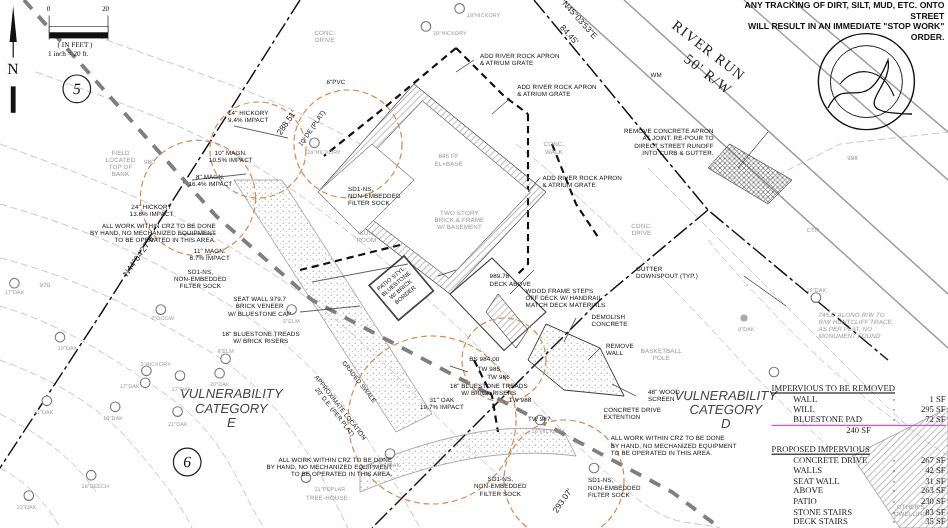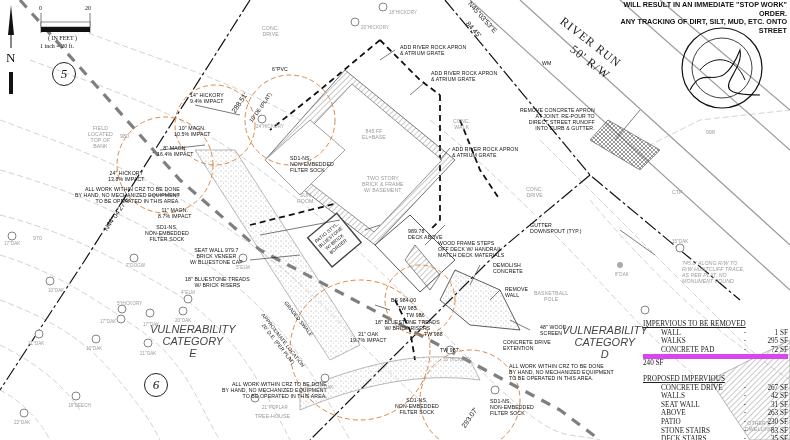--- a/index.html
+++ b/index.html
@@ -13,21 +13,21 @@
   .street{position:absolute;font-family:"Liberation Serif",serif;font-size:12px;color:#222;transform-origin:left top;letter-spacing:1px;}
   .vuln{position:absolute;font-family:"Liberation Sans",sans-serif;font-style:italic;font-size:11px;line-height:12px;color:#444;text-align:center;}
   .scale-txt{position:absolute;font-size:6px;font-family:"Liberation Serif",serif;}
   .sheet{position:absolute;width:22px;height:22px;border:1px solid #222;border-radius:50%;font-family:"Liberation Serif",serif;font-style:italic;font-size:13px;text-align:center;line-height:22px;}
   .table{position:absolute;left:643px;top:320px;width:145px;font-family:Liberation Serif, serif;font-size:7.2px;line-height:8.6px;color:#222;}
   .table .hdr{text-decoration:underline;}
   .table .row{display:flex;}
   .table .row .n{flex:1;padding-left:18px;}
   .table .row .d{width:26px;text-align:center;}
   .table .row .v{width:30px;text-align:right;}
-  .table .tot{border-top:5px solid #d946ef;text-align:left;}
+  .table .tot{border-top:1px solid #d946ef;text-align:center;}
   .table .gap{height:7px;}
   .table .fin{border-top:1px solid #333;}
   .bearing{position:absolute;font-size:7px;font-family:"Liberation Sans",sans-serif;transform-origin:left top;color:#222;}
 </style>
 </head>
 <body>
 
 <svg class="plan" width="790" height="440" viewBox="0 0 790 440">
   <defs>
     <pattern id="hatch" width="4" height="4" patternUnits="userSpaceOnUse" patternTransform="rotate(45)">
@@ -177,22 +177,22 @@
 
   <g stroke="#111" fill="none">
     <circle cx="722" cy="68" r="40" stroke-width="1.2"></circle>
     <circle cx="722" cy="68" r="30" stroke-width="0.8"></circle>
     <path d="M690,90 C705,60 720,100 740,50 C745,75 700,95 760,95" stroke-width="1.1"></path>
     <path d="M700,70 C712,55 735,55 745,80" stroke-width="1"></path>
   </g>
 </svg>
 
 <div class="warn">
+  <div>ANY TRACKING OF DIRT, SILT, MUD, ETC. ONTO STREET</div>
   <div>WILL RESULT IN AN IMMEDIATE "STOP WORK" ORDER.</div>
-  <div>ANY TRACKING OF DIRT, SILT, MUD, ETC. ONTO STREET</div>
 </div>
 
 <span class="scale-txt" style="left:39px;top:5px;">0</span>
 <span class="scale-txt" style="left:85px;top:5px;">20</span>
 <span class="scale-txt" style="left:48px;top:35px;">( IN FEET )</span>
 <span class="scale-txt" style="left:40px;top:43px;">1 inch = 20 ft.</span>
 
 <span style="position:absolute;left:6px;top:50px;font-family:'Liberation Serif',serif;font-size:13px;">N</span>
 
 <div class="sheet" style="left:52px;top:62px;">5</div>
@@ -354,26 +354,26 @@
 <div class="lbl gray" style="left:615px;top:272px;font-size:4.5px;">8"DAK</div>
 
 <div class="table">
   <div class="hdr">IMPERVIOUS TO BE REMOVED</div>
   <div class="row">
       <span class="n">WALL</span>
       <span class="d">-</span>
       <span class="v">1 SF</span>
     </div>
   <div class="row">
-      <span class="n">WALKS</span>
+      <span class="n">WILL</span>
       <span class="d">-</span>
       <span class="v">295 SF</span>
     </div>
   <div class="row">
-      <span class="n">CONCRETE PAD</span>
+      <span class="n">BLUESTONE PAD</span>
       <span class="d">-</span>
       <span class="v">72 SF</span>
     </div>
   <div class="tot">240 SF</div>
   <div class="gap"></div>
   <div class="hdr">PROPOSED IMPERVIOUS</div>
   <div class="row">
       <span class="n">CONCRETE DRIVE</span>
       <span class="d">-</span>
       <span class="v">267 SF</span>

